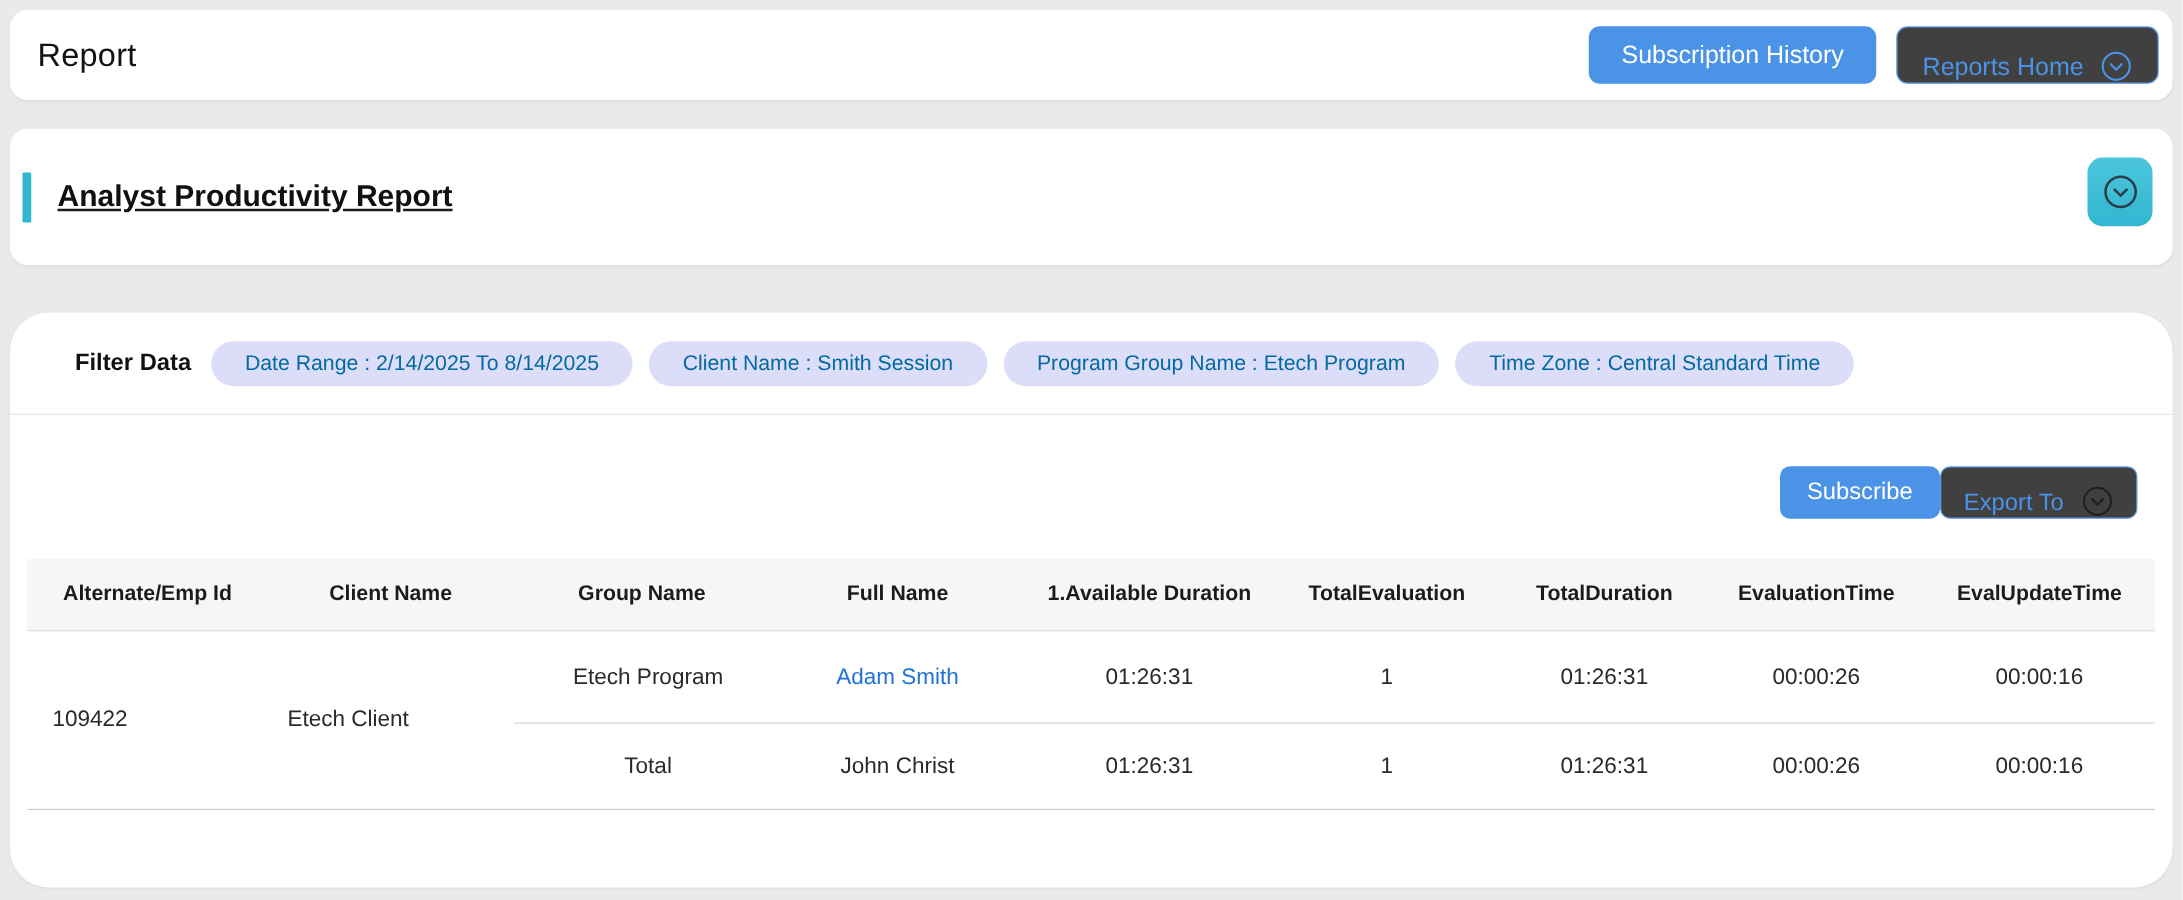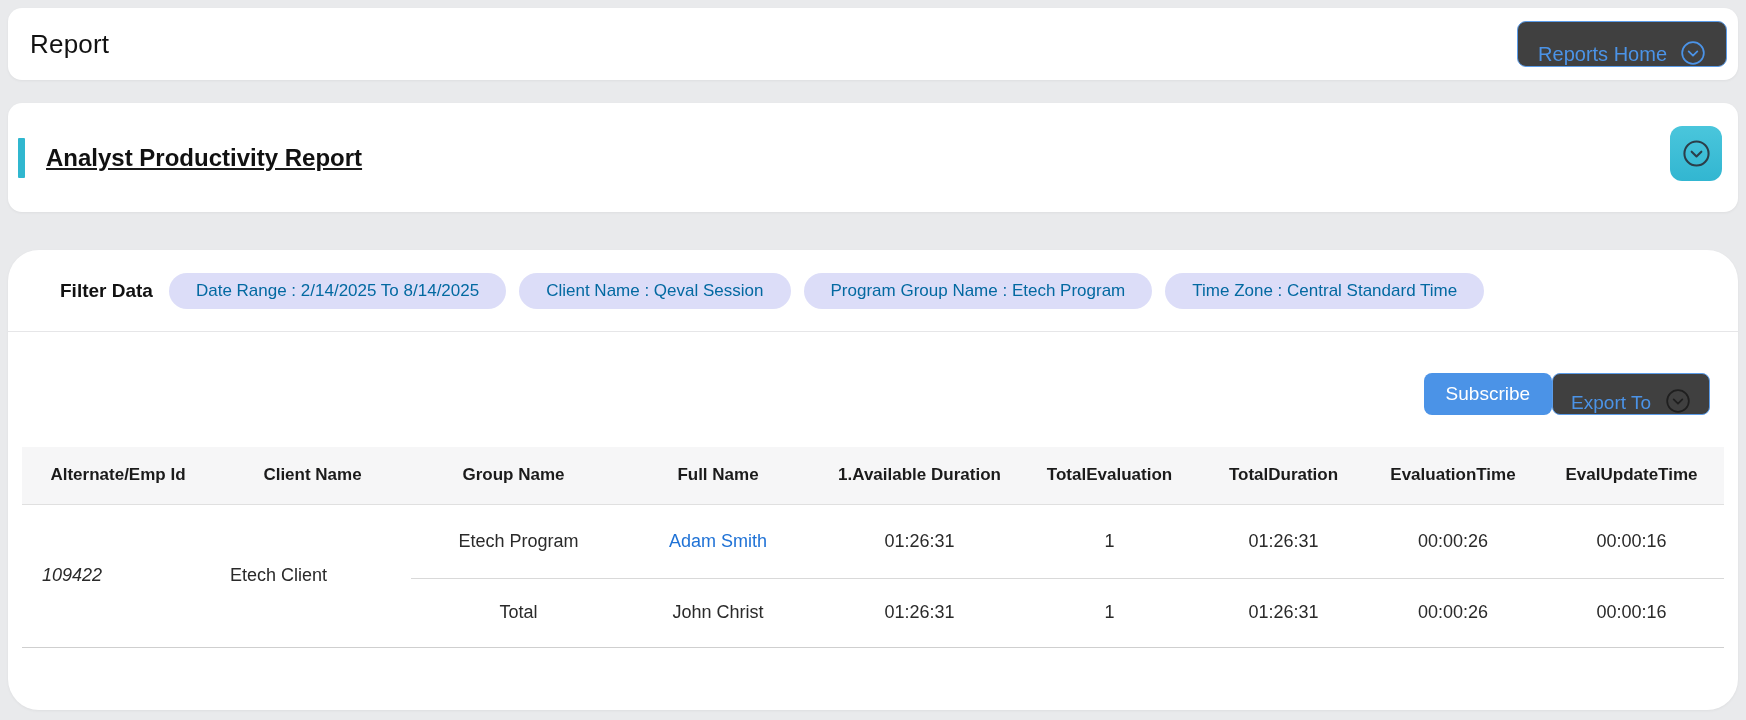--- a/index.html
+++ b/index.html
@@ -86,31 +86,32 @@
     height:57px; background:#f6f6f7;
     font-size:17px; font-weight:700; color:#1b1b1b;
     text-align:center; border-bottom:1px solid #e0e0e0;
   }
   tbody td {
     font-size:18px; color:#2a2a2a; text-align:center; background:#ffffff;
   }
   tr.data-row-1 td { height:74px; }
   tr.data-row-2 td { height:69px; border-top:1px solid #d9d9d9; border-bottom:1px solid #cfcfcf; }
   td.span-cell { vertical-align:middle; text-align:left; border-bottom:1px solid #cfcfcf; }
-  td.cell-emp { padding-left:20px;font-style:italic; }
+  td.cell-emp { padding-left:20px; }
   td.cell-client { padding-left:16px; }
   td.cell-group { text-align:center; padding-left:10px; }
   .name-link { color:#1f72d6; font-weight:400; cursor:pointer; }
 </style>
 </head>
 <body>
 
 <div class="card card-top">
   <div class="page-title">Report</div>
   <div class="top-spacer"></div>
+  <button class="btn btn-filled btn-subscription">Subscription History</button>
   <button class="btn btn-outline btn-reports-home">
     <span>Reports Home</span>
     <span class="icon-chevron-circle">
       <svg width="26" height="26" viewBox="0 0 24 24" fill="none" stroke="currentColor" stroke-width="1.6">
         <circle cx="12" cy="12" r="10"></circle>
         <path d="M8 10.5l4 4 4-4" stroke-linecap="round" stroke-linejoin="round"></path>
       </svg>
     </span>
   </button>
 </div>
@@ -128,21 +129,21 @@
       </span>
     </button>
   </div>
 </div>
 
 <div class="card card-main">
 
   <div class="filter-section">
     <span class="filter-label">Filter Data</span>
     <span class="chip">Date Range : 2/14/2025 To 8/14/2025</span>
-    <span class="chip">Client Name : Qeval Session</span>
+    <span class="chip">Client Name : Smith Session</span>
     <span class="chip">Program Group Name : Etech Program</span>
     <span class="chip">Time Zone : Central Standard Time</span>
   </div>
 
   <div class="actions-row">
     <button class="btn btn-filled btn-subscribe">Subscribe</button>
     <button class="btn btn-outline btn-export">
       <span>Export To</span>
       <span class="icon-chevron-circle">
         <svg width="26" height="26" viewBox="0 0 24 24" fill="none" stroke="currentColor" stroke-width="1.6">

